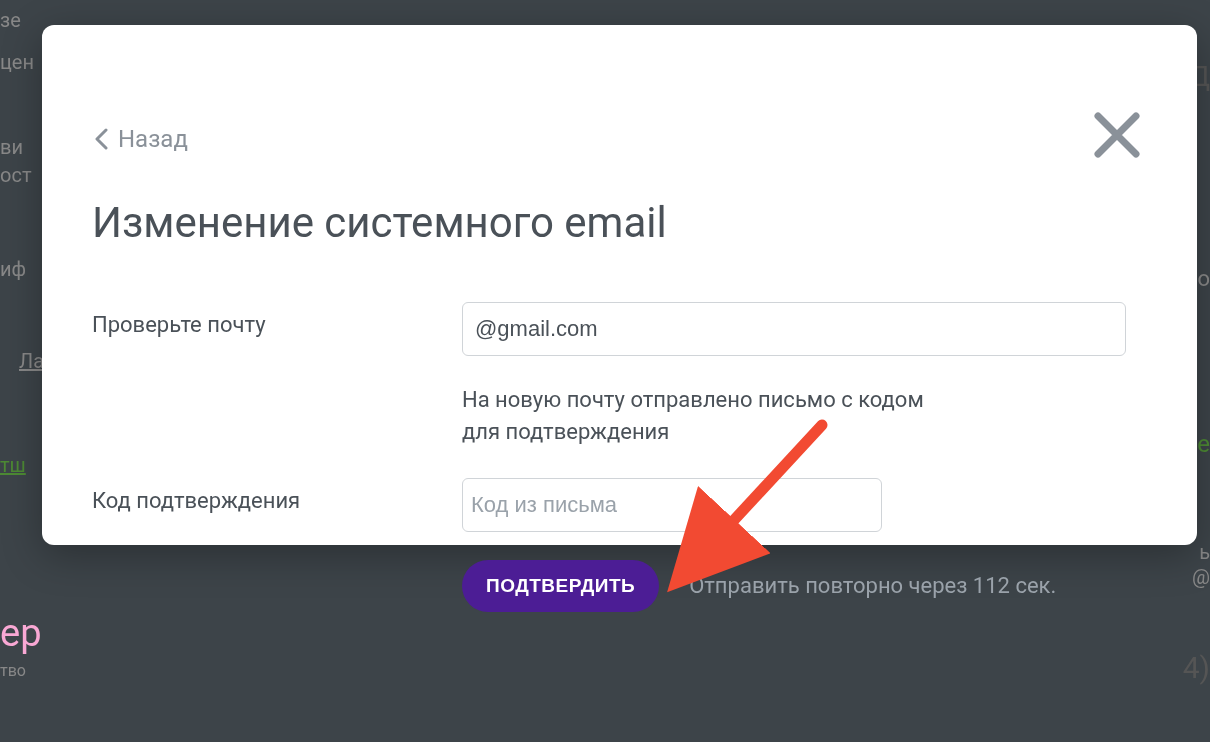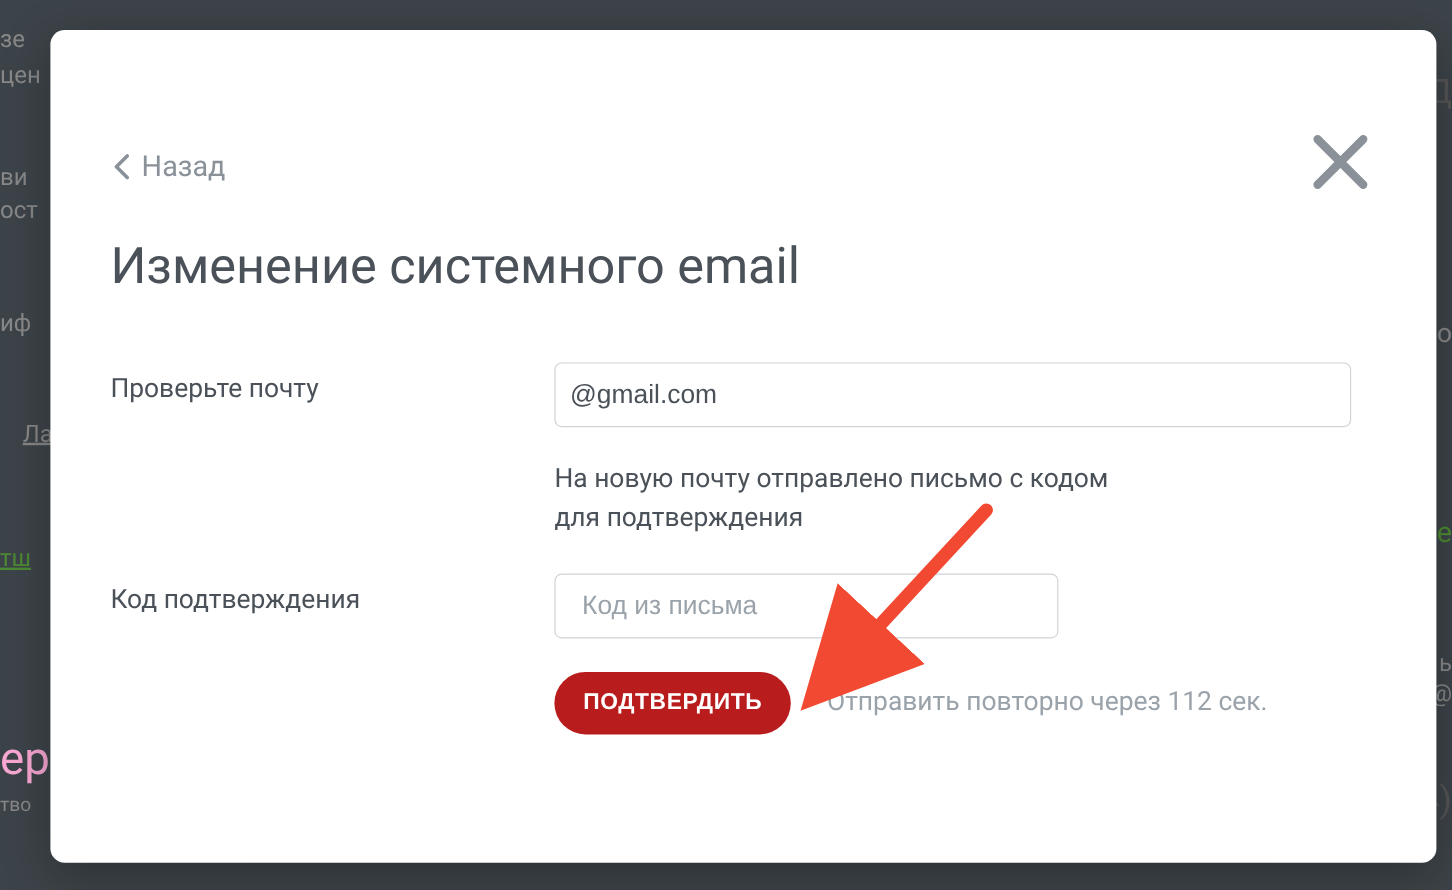--- a/index.html
+++ b/index.html
@@ -14,21 +14,21 @@
     .bg-text {
       position: absolute;
       color: #888;
       font-size: 20px;
     }
     .modal {
       position: absolute;
       left: 42px;
       top: 25px;
       width: 1155px;
-      height: 694px;
+      height: 520px;
       background: #fff;
       border-radius: 12px;
       box-shadow: 0 10px 40px rgba(0,0,0,0.3);
       padding: 40px 50px;
     }
     .back-link {
       display: inline-flex;
       align-items: center;
       color: #8a9199;
       font-size: 24px;
@@ -89,32 +89,32 @@
       margin-top: 28px;
       line-height: 1.45;
     }
     .code-input {
       width: 420px;
       height: 54px;
       border: 1px solid #d0d4d8;
       border-radius: 6px;
       font-size: 22px;
       color: #a16207;
-      padding: 0 22px;
+      padding: 0 8px;
       outline: none;
     }
     .code-input::placeholder { color: #9aa2aa; }
     .action-row {
       display: flex;
       align-items: center;
       margin-top: 28px;
       gap: 30px;
     }
     .confirm-btn {
-      background: #b91c1c;
+      background: #4c1d95;
       color: #fff;
       border: none;
       border-radius: 26px;
       height: 52px;
       padding: 0 24px;
       font-size: 19px;
       font-weight: 600;
       letter-spacing: 0.5px;
       cursor: pointer;
     }
@@ -125,21 +125,21 @@
     .arrow-annotation {
       position: absolute;
       pointer-events: none;
       left: 610px;
       top: 390px;
     }
   </style>
 </head>
 <body>
 
-<div class="bg-text" style="left:0; top:20px;">зе</div>
+<div class="bg-text" style="left:0; top:8px;">зе</div>
 <div class="bg-text" style="left:0; top:50px;">цен</div>
 <div class="bg-text" style="left:0; top:135px;">ви</div>
 <div class="bg-text" style="left:0; top:163px;">ост</div>
 <div class="bg-text" style="left:0; top:257px;">иф</div>
 <div class="bg-text" style="left:0; top:349px; text-decoration:underline;margin-left:19px;">Ла</div>
 <div class="bg-text" style="left:0; top:453px; color:#4d8a34; text-decoration:underline;">тш</div>
 <div class="bg-text" style="left:0; top:611px; font-size:38px; color:#f9a8d4;">ер</div>
 <div class="bg-text" style="left:0; top:661px; font-size:16px;">тво</div>
 <div class="bg-text" style="right:0; top:60px; font-size:28px; color:#555;">2-Д</div>
 <div class="bg-text" style="right:0; top:266px; font-size:22px;">о</div>

